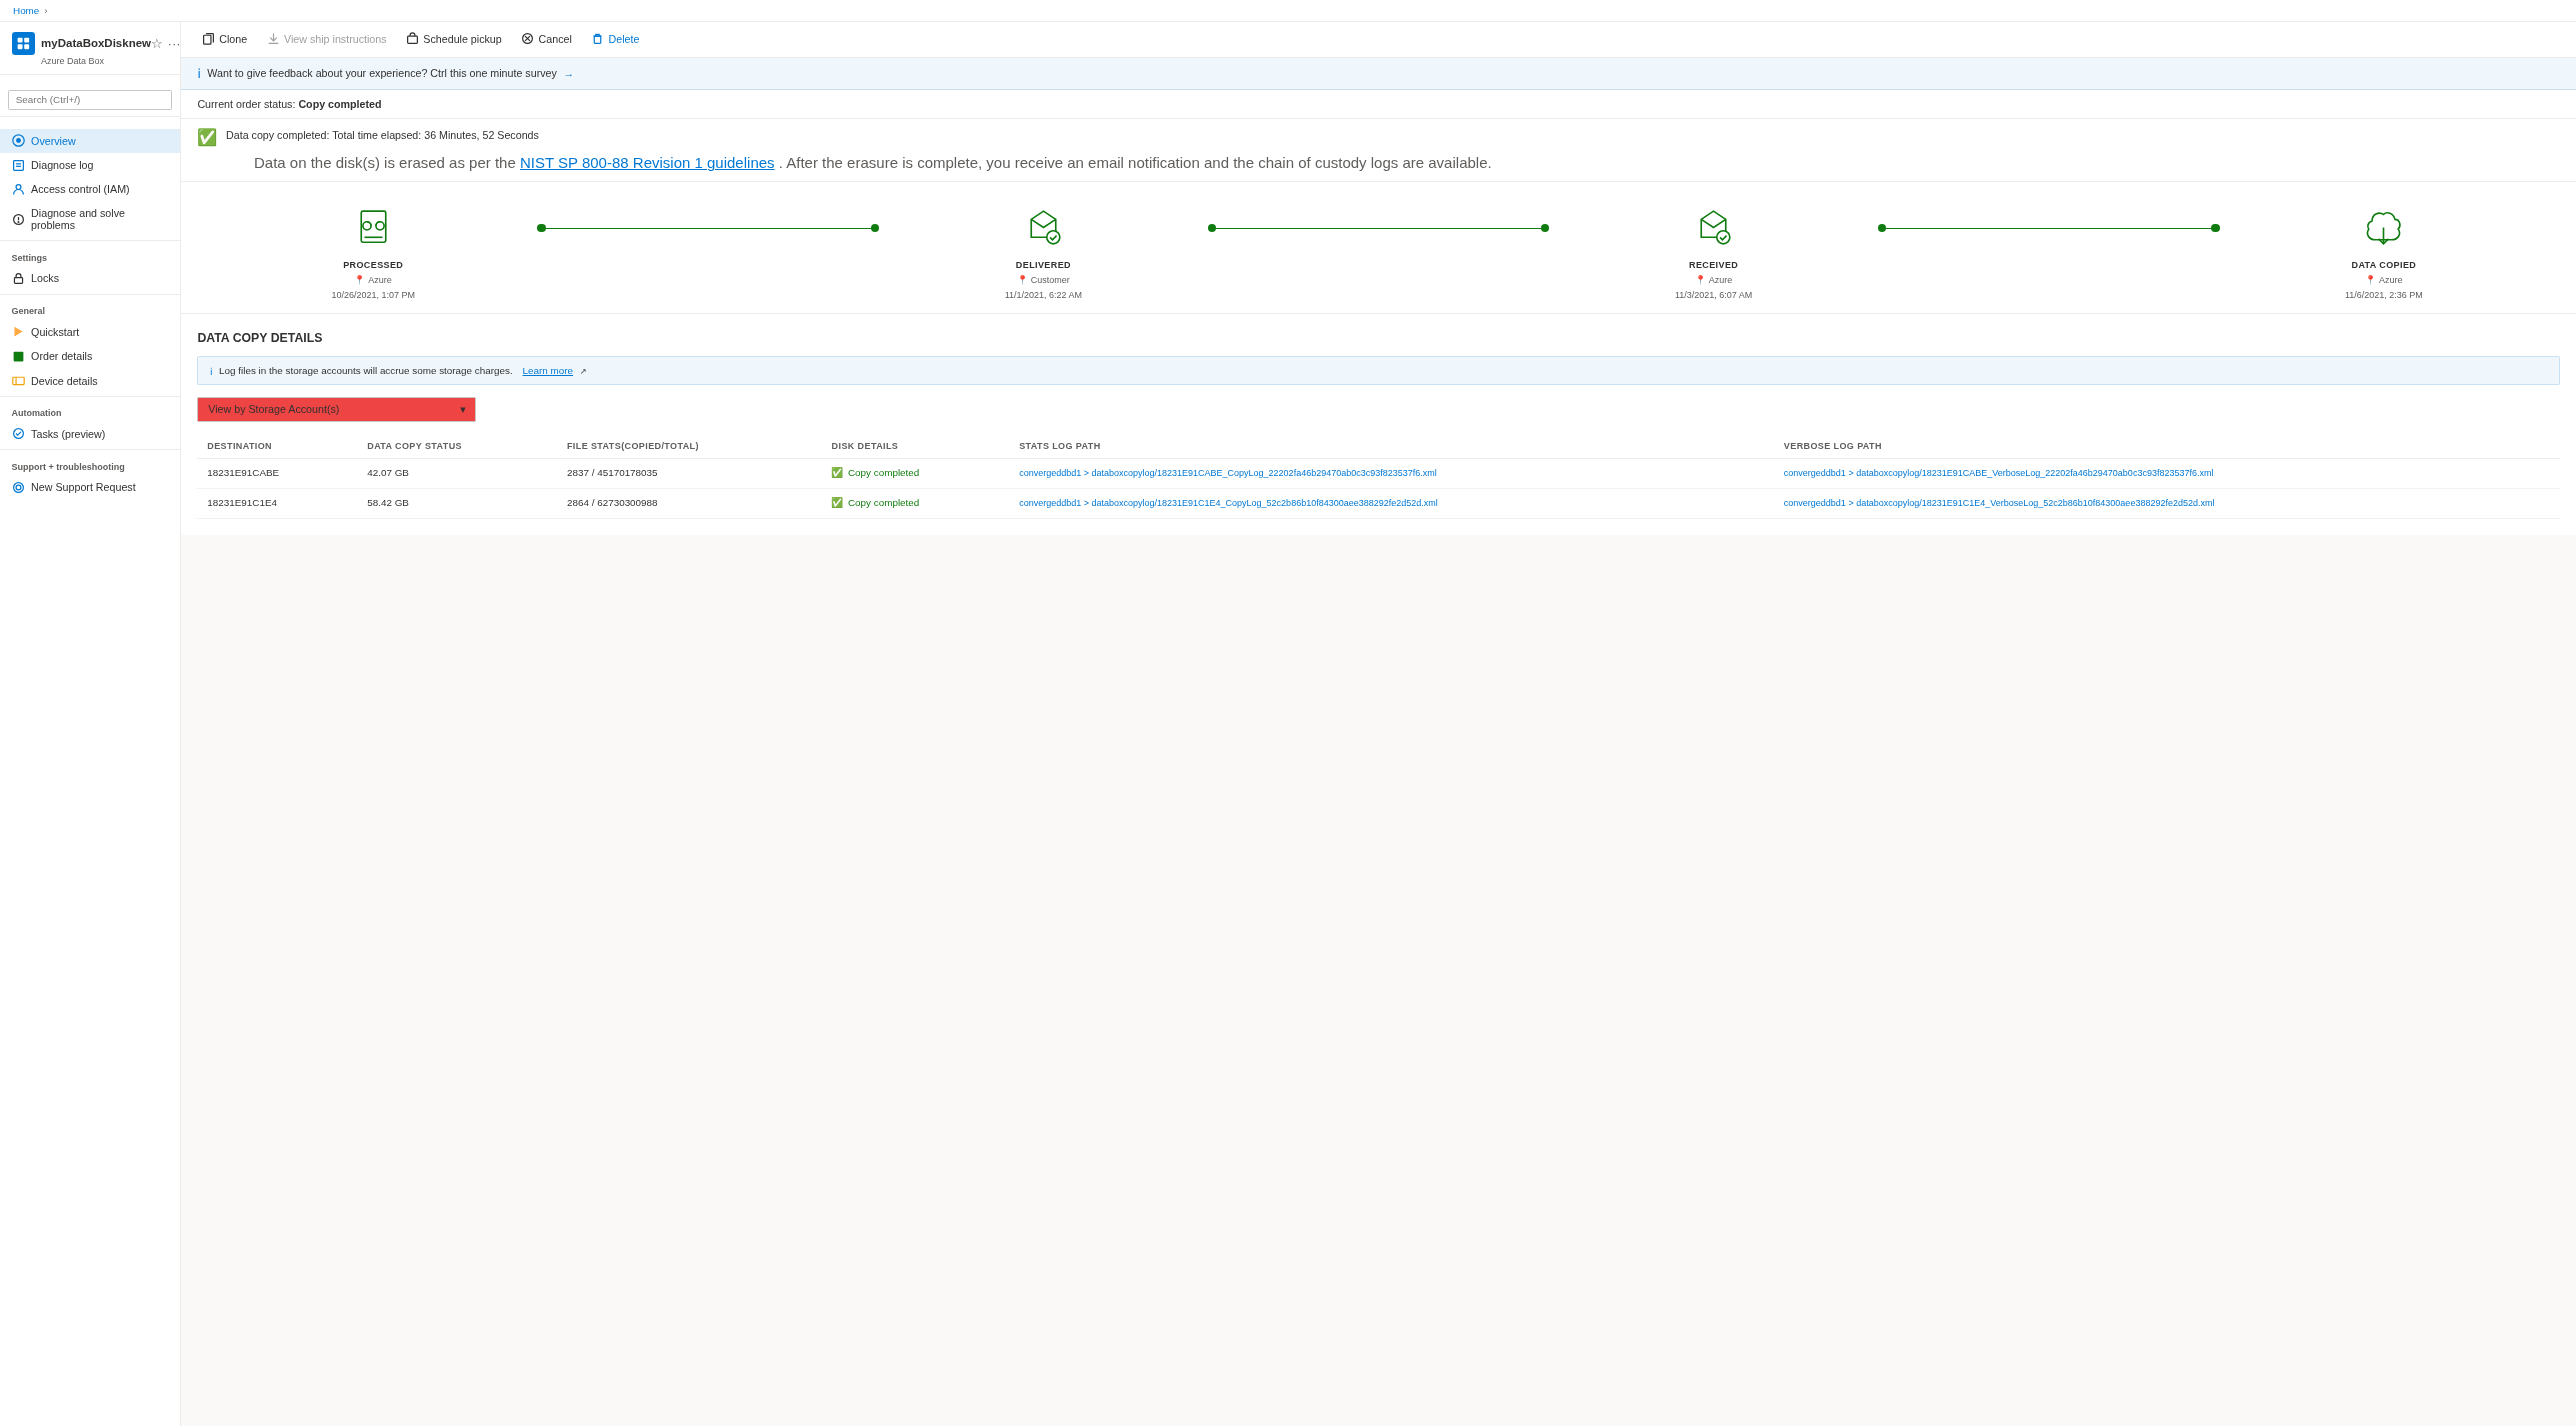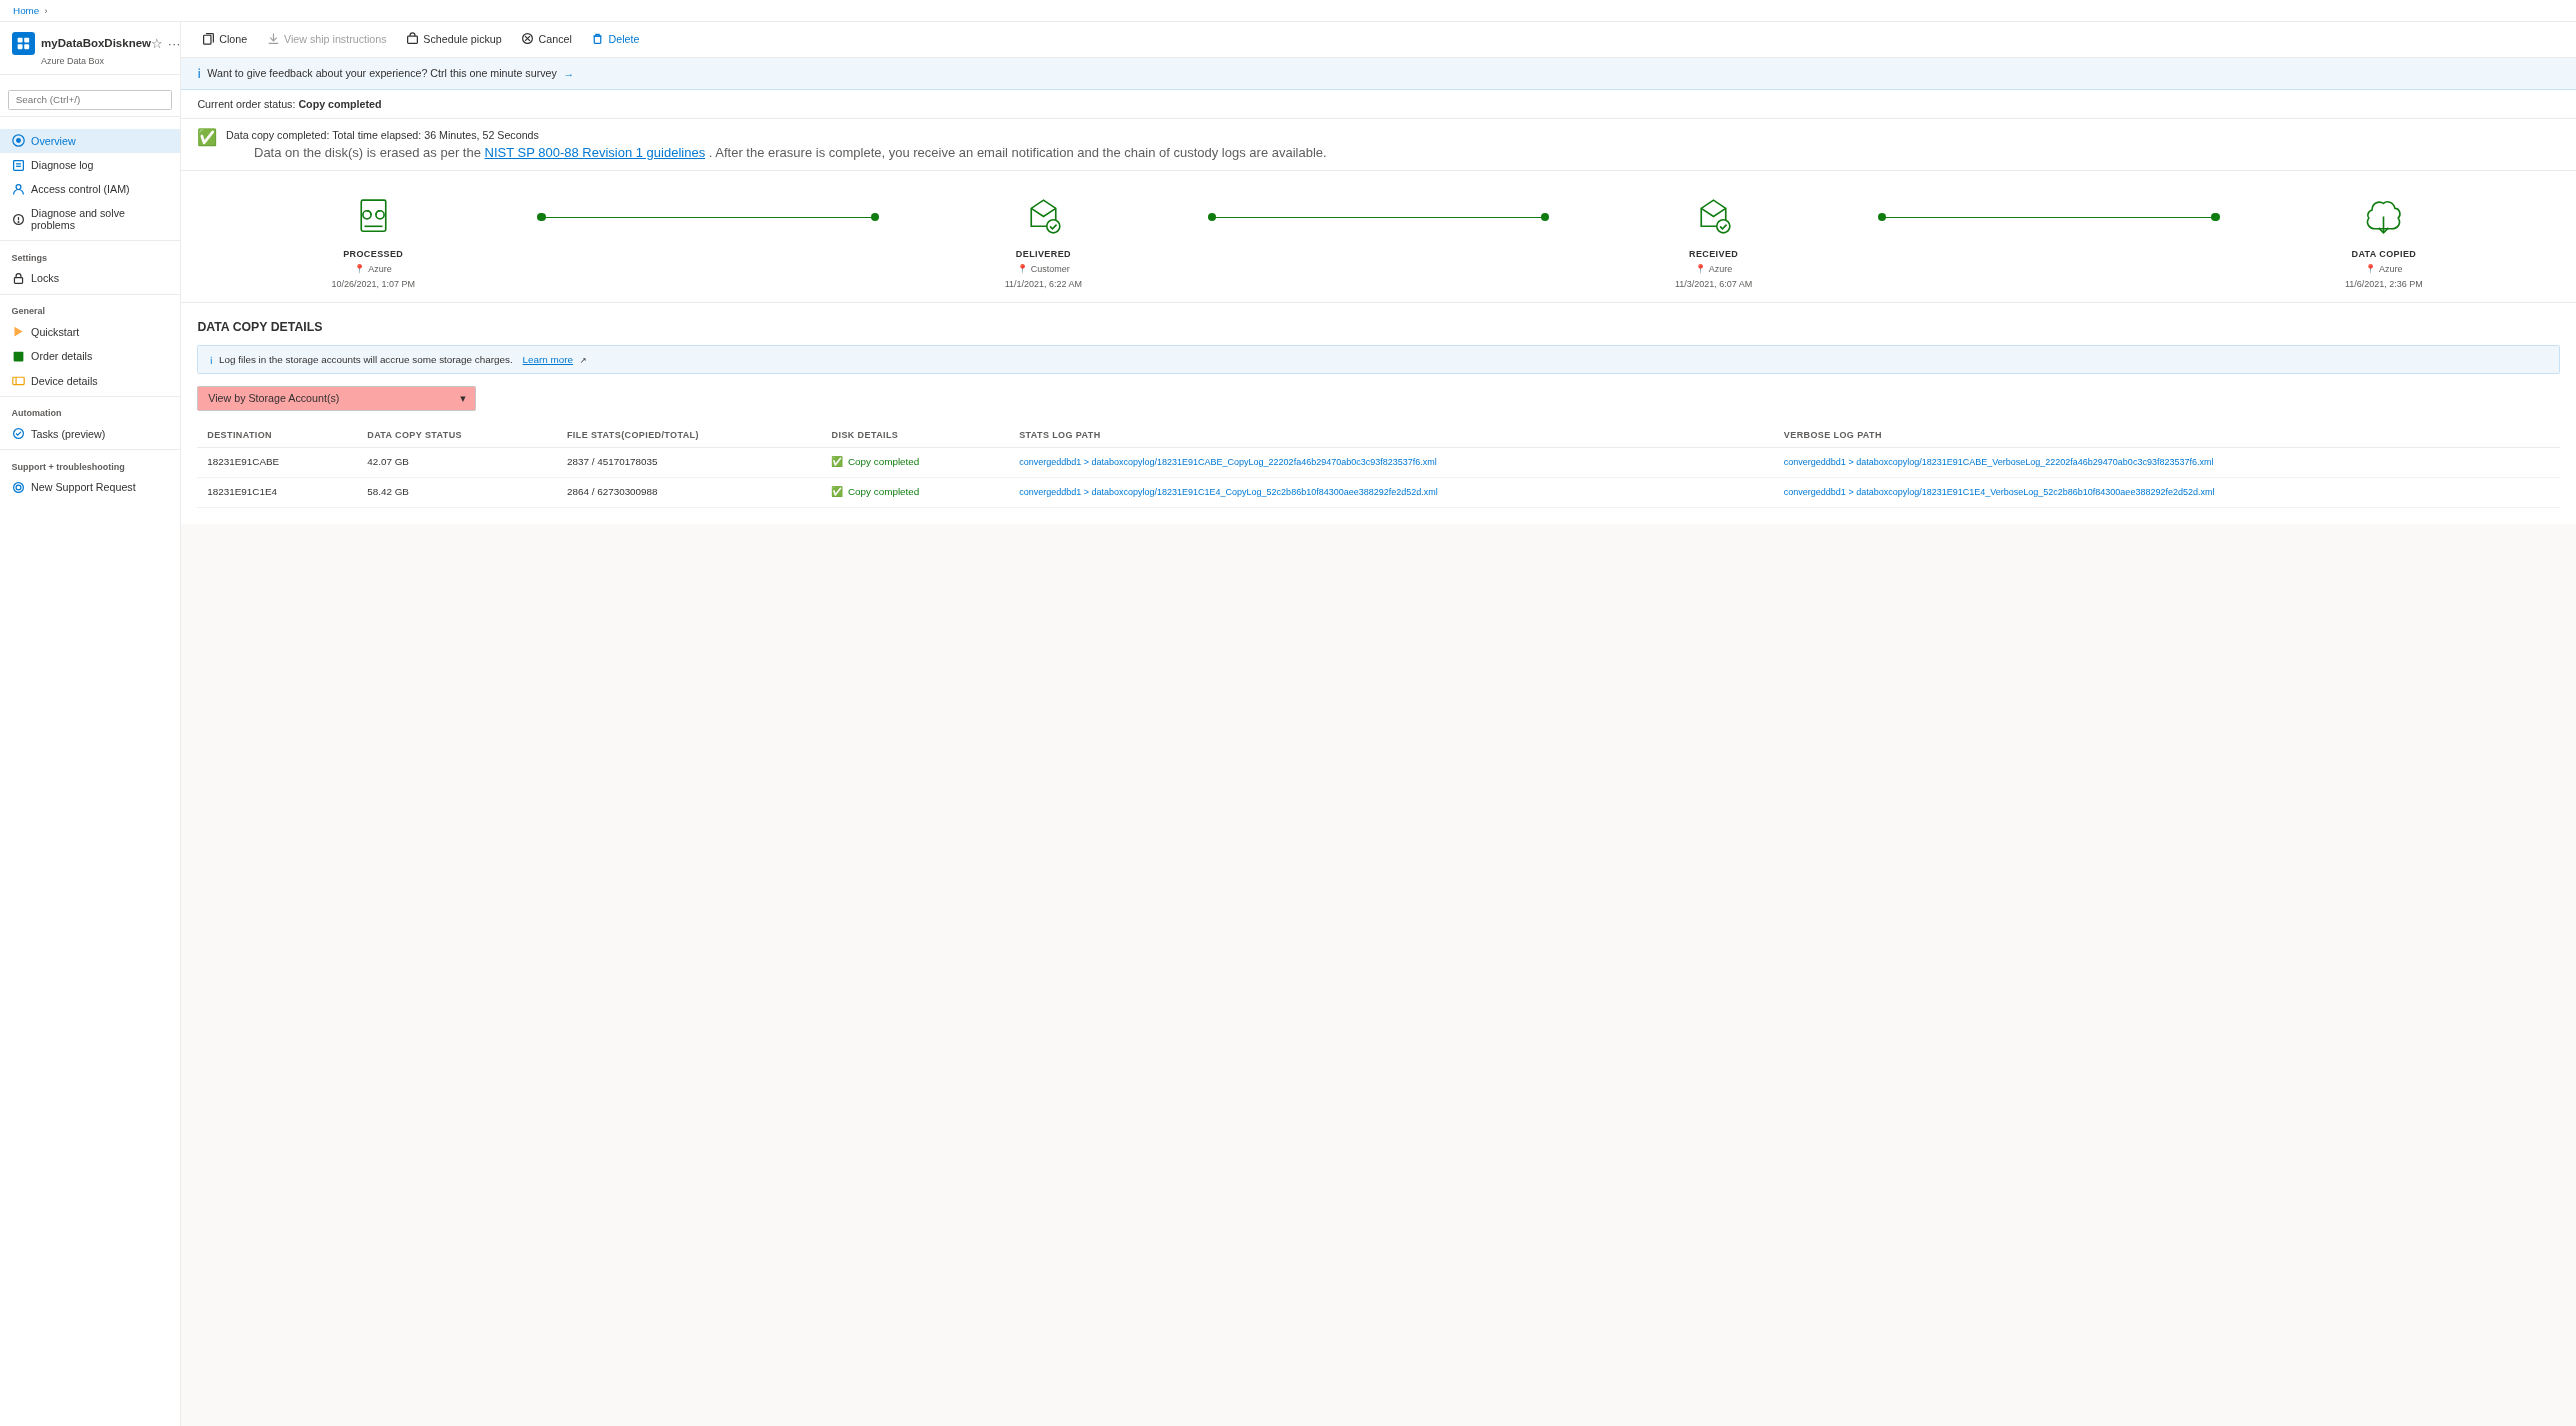--- a/index.html
+++ b/index.html
@@ -46,33 +46,33 @@
 
     
     .order-status-bar { background: #fff; border-bottom: 0.8px solid #edebe9; padding: 8.2px 16.4px; font-size: 10.7px; }
     .order-status-bar strong { font-weight: 600; }
 
     
     .copy-status-alert { background: #fff; border-bottom: 0.8px solid #edebe9; padding: 9.9px 16.4px; }
     .copy-completed-row { display: flex; align-items: flex-start; gap: 8.2px; }
     .green-check { color: #107c10; font-size: 16.4px; margin-top: -0.8px; }
     .copy-text { font-size: 10.7px; color: #323130; }
-    .copy-text .sub { color: #605e5c; margin-top: 4px; font-size: 13px; padding-left: 28px; }
+    .copy-text .sub { color: #605e5c; margin-top: 13px; font-size: 15px; padding-left: 28px; }
     .copy-text .sub a { color: #0078d4; }
 
     
     .section { background: #fff; margin: 0; padding: 16.4px; }
     .section-title { font-size: 12.3px; font-weight: 600; color: #323130; margin-bottom: 11.5px; }
     .info-row { background: #eff6fc; border: 0.8px solid #c7e0f4; padding: 6.6px 11.5px; display: flex; align-items: center; gap: 6.6px; font-size: 9.9px; color: #323130; margin-bottom: 11.5px; border-radius: 1.6px; }
     .info-row .info-icon { color: #0078d4; }
     .info-row a { color: #0078d4; }
     
     
     .dropdown-wrap { margin-bottom: 13px; }
-    .dropdown-select { border: 0.8px solid #c8c6c4; border-radius: 1.6px; padding: 4.9px 9.9px; font-size: 10.7px; color: #323130; background: #fca5a5; display: flex; align-items: center; justify-content: space-between; cursor: pointer; width: 279px; }
+    .dropdown-select { border: 0.8px solid #c8c6c4; border-radius: 1.6px; padding: 4.9px 9.9px; font-size: 10.7px; color: #323130; background: #ef4444; display: flex; align-items: center; justify-content: space-between; cursor: pointer; width: 279px; }
 
     
     .data-table { width: 100%; border-collapse: collapse; font-size: 9.9px; }
     .data-table th { text-align: left; padding: 6.6px 9.9px; font-size: 9px; font-weight: 600; color: #605e5c; border-bottom: 0.8px solid #edebe9; letter-spacing: 0.4px; }
     .data-table td { padding: 8.2px 9.9px; border-bottom: 0.8px solid #f3f2f1; vertical-align: top; }
     .data-table td a { color: #0078d4; text-decoration: none; font-size: 9px; line-height: 1.4; }
     .copy-done { display: flex; align-items: center; gap: 4.1px; color: #107c10; font-size: 9.9px; }
   </style>
 </head>
 <body>

